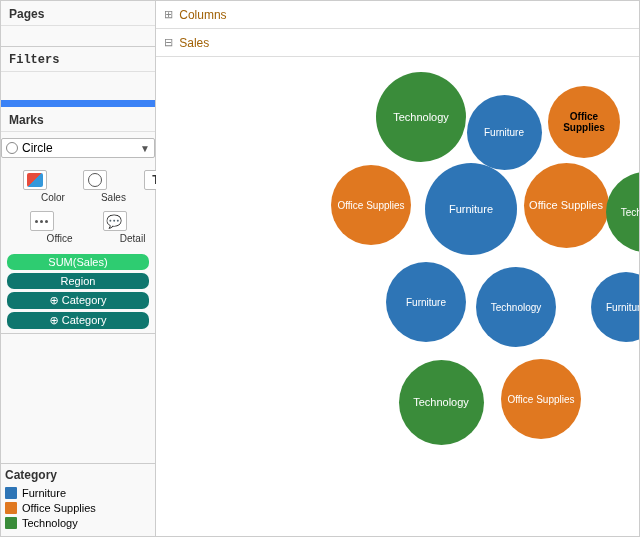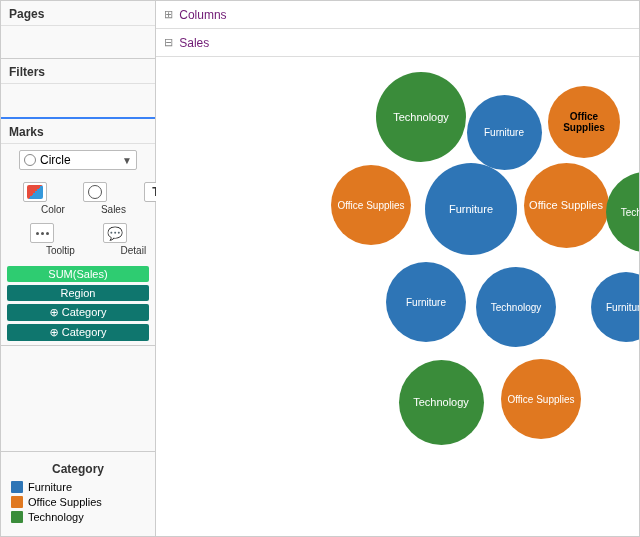--- a/index.html
+++ b/index.html
@@ -18,37 +18,38 @@
     .section-title {
       font-weight: bold;
       font-size: 12px;
       color: #333;
       padding: 6px 8px 4px 8px;
       border-bottom: 1px solid #e0e0e0;
     }
 
     .pages-section {
       border-bottom: 1px solid #ccc;
-      height: 58px;
+      height: 46px;
     }
 
     .filters-section {
-      border-bottom: 2px solid #3b82f6;
+      border-bottom: 7px solid #3b82f6;
       height: 60px;
+      font-family: Liberation Mono, monospace;
     }
 
     .marks-section {
       border-bottom: 1px solid #ccc;
       flex-shrink: 0;
     }
 
     .marks-dropdown {
       display: flex;
       align-items: center;
-      margin: 6px 18px;
+      margin: 6px 0;
       border: 1px solid #bbb;
       background: #fff;
       padding: 2px 4px;
       border-radius: 2px;
       cursor: pointer;
       gap: 4px;
     }
 
     .marks-dropdown .circle-icon {
       width: 12px;
@@ -116,36 +117,35 @@
     .tooltip-icon { font-size: 13px; }
 
     .pills-section {
       display: flex;
       flex-direction: column;
       gap: 3px;
       padding: 4px 6px;
     }
 
     .pill {
-      border-radius: 2px;
+      border-radius: 7px;
       padding: 2px 8px;
       font-size: 11px;
       color: #fff;
       text-align: center;
       cursor: pointer;
     }
 
     .pill-green { background: #2ecc71; }
     .pill-blue { background: #0f766e; }
 
     .category-legend {
-      padding: 10px;
+      padding: 4px;
       border-top: 1px solid #ccc;
       margin-top: auto;
-      text-align: center;
     }
 
     .legend-title {
       font-weight: bold;
       margin-bottom: 5px;
       font-size: 12px;
       color: #333;
     }
 
     .legend-item {
@@ -179,21 +179,21 @@
       gap: 6px;
     }
 
     .toolbar-icon {
       color: #888;
       font-size: 11px;
     }
 
     .toolbar-label {
       font-size: 12px;
-      color: #701a75;
+      color: #a16207;
     }
 
     .chart-area {
       flex: 1;
       position: relative;
       overflow: hidden;
     }
 
     
     .bubble {
@@ -258,21 +258,21 @@
 
     <div class="marks-controls-row2">
       <div class="marks-control-item">
         <div class="icon-box">
           <div class="detail-icon">
             <div class="detail-dot"></div>
               <div class="detail-dot"></div>
               <div class="detail-dot"></div>
           </div>
         </div>
-        <span class="icon-label">Tooltip</span>
+        <span class="icon-label">Office</span>
       </div>
       <div class="marks-control-item">
         <div class="icon-box">
           <span class="tooltip-icon">💬</span>
         </div>
         <span class="icon-label">Detail</span>
       </div>
     </div>
 
     <div class="pills-section">

